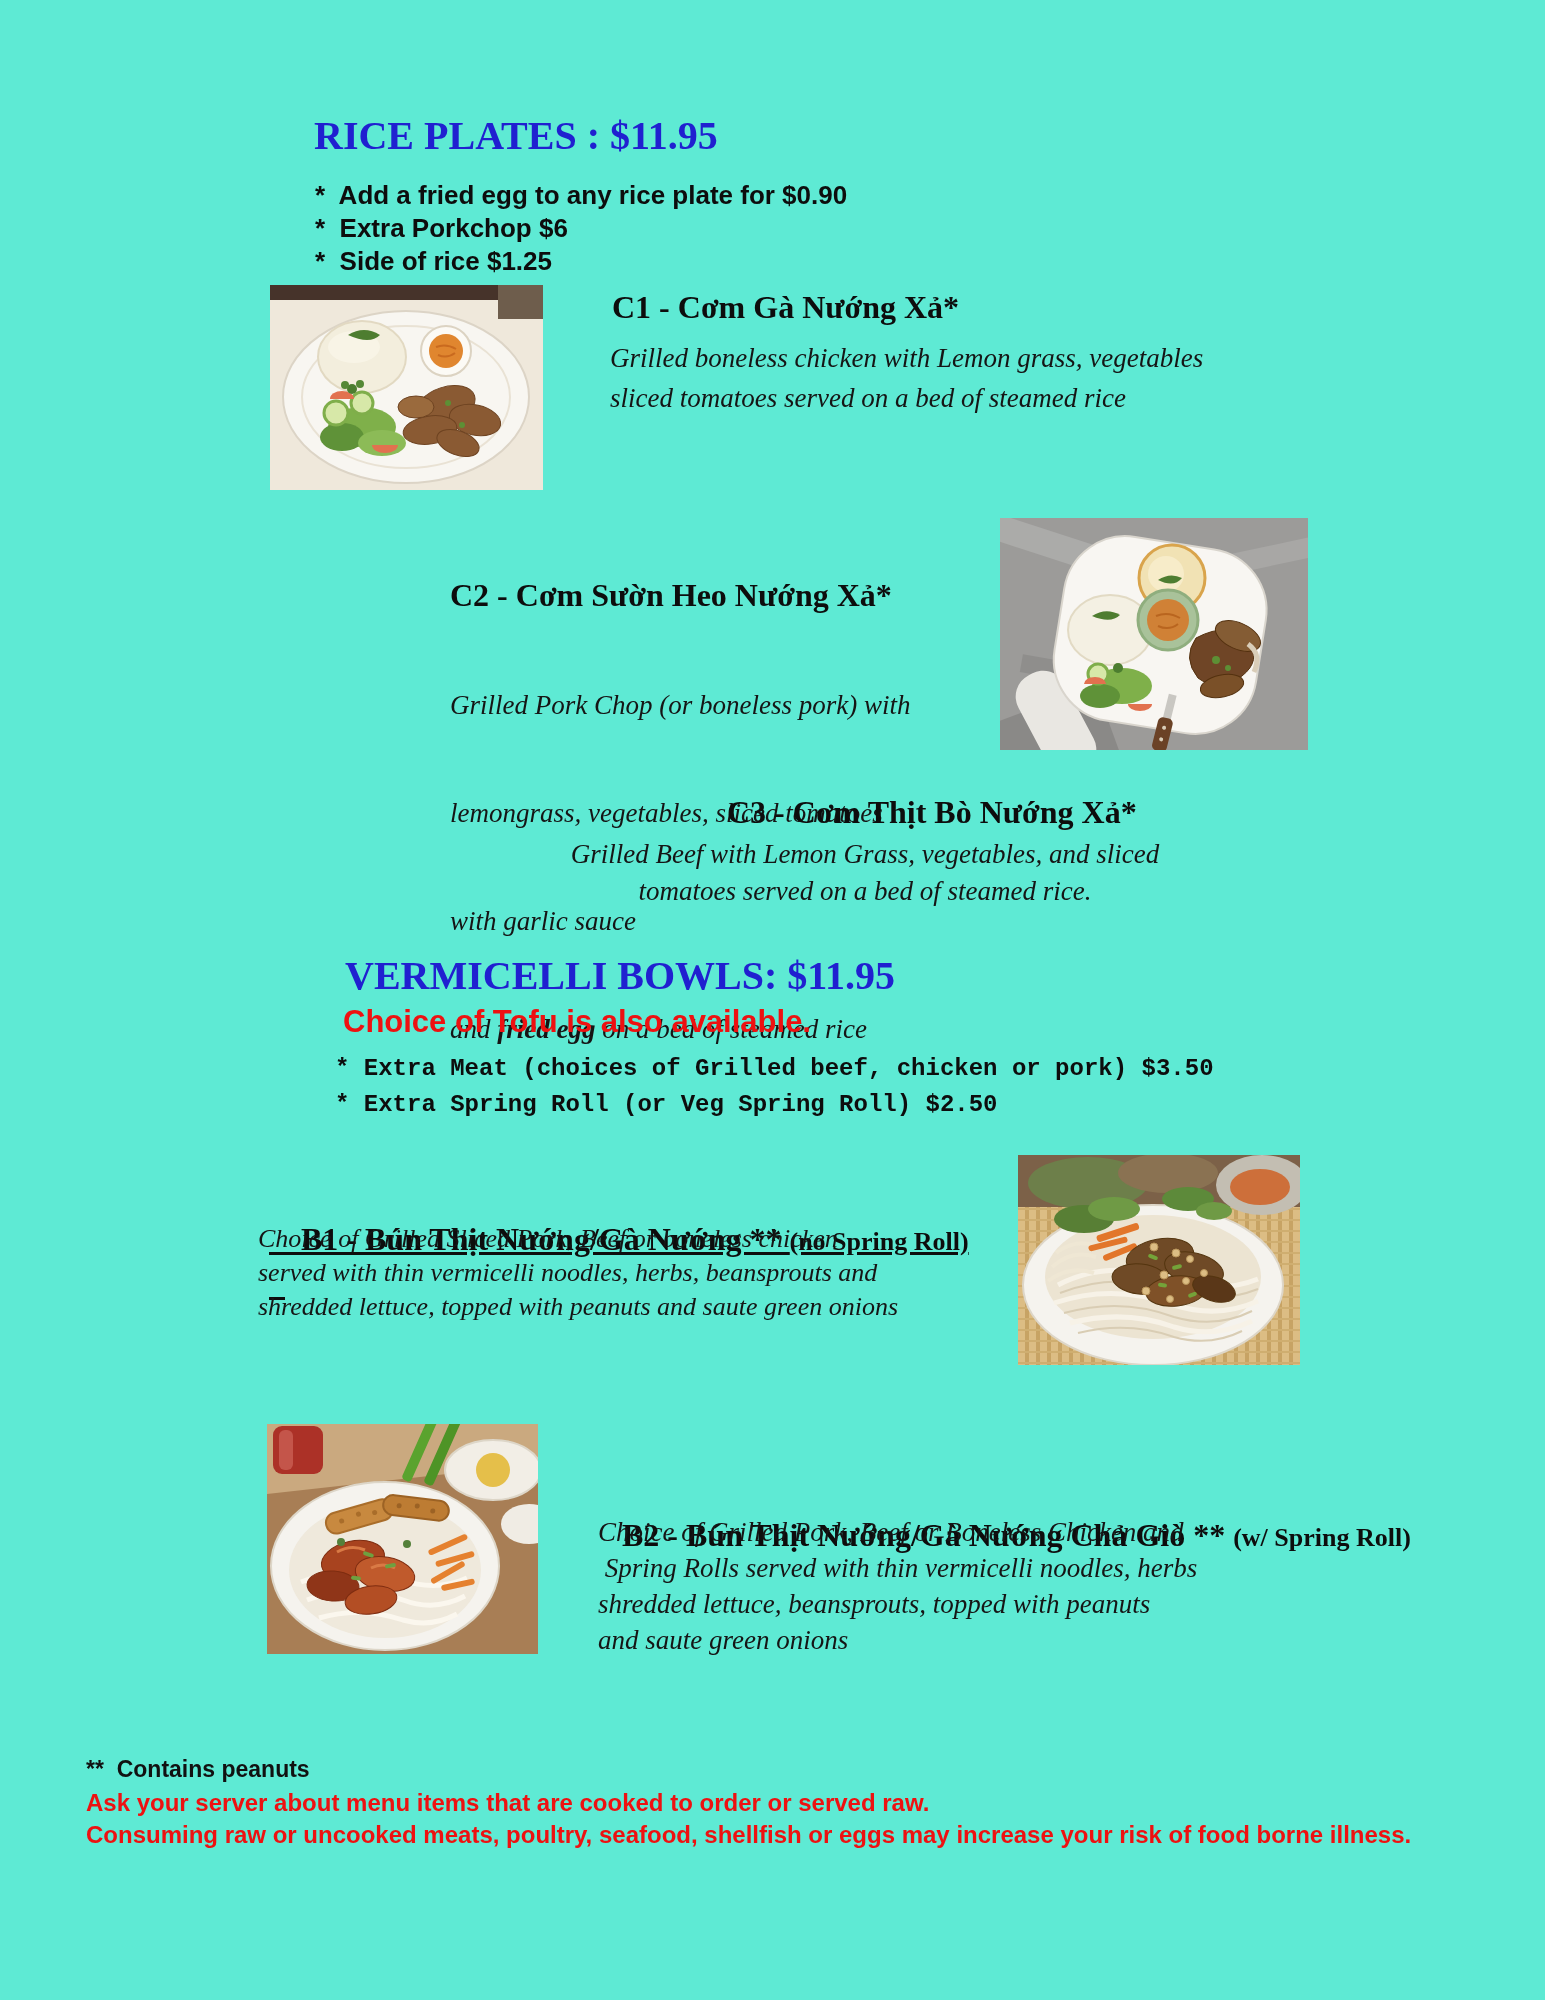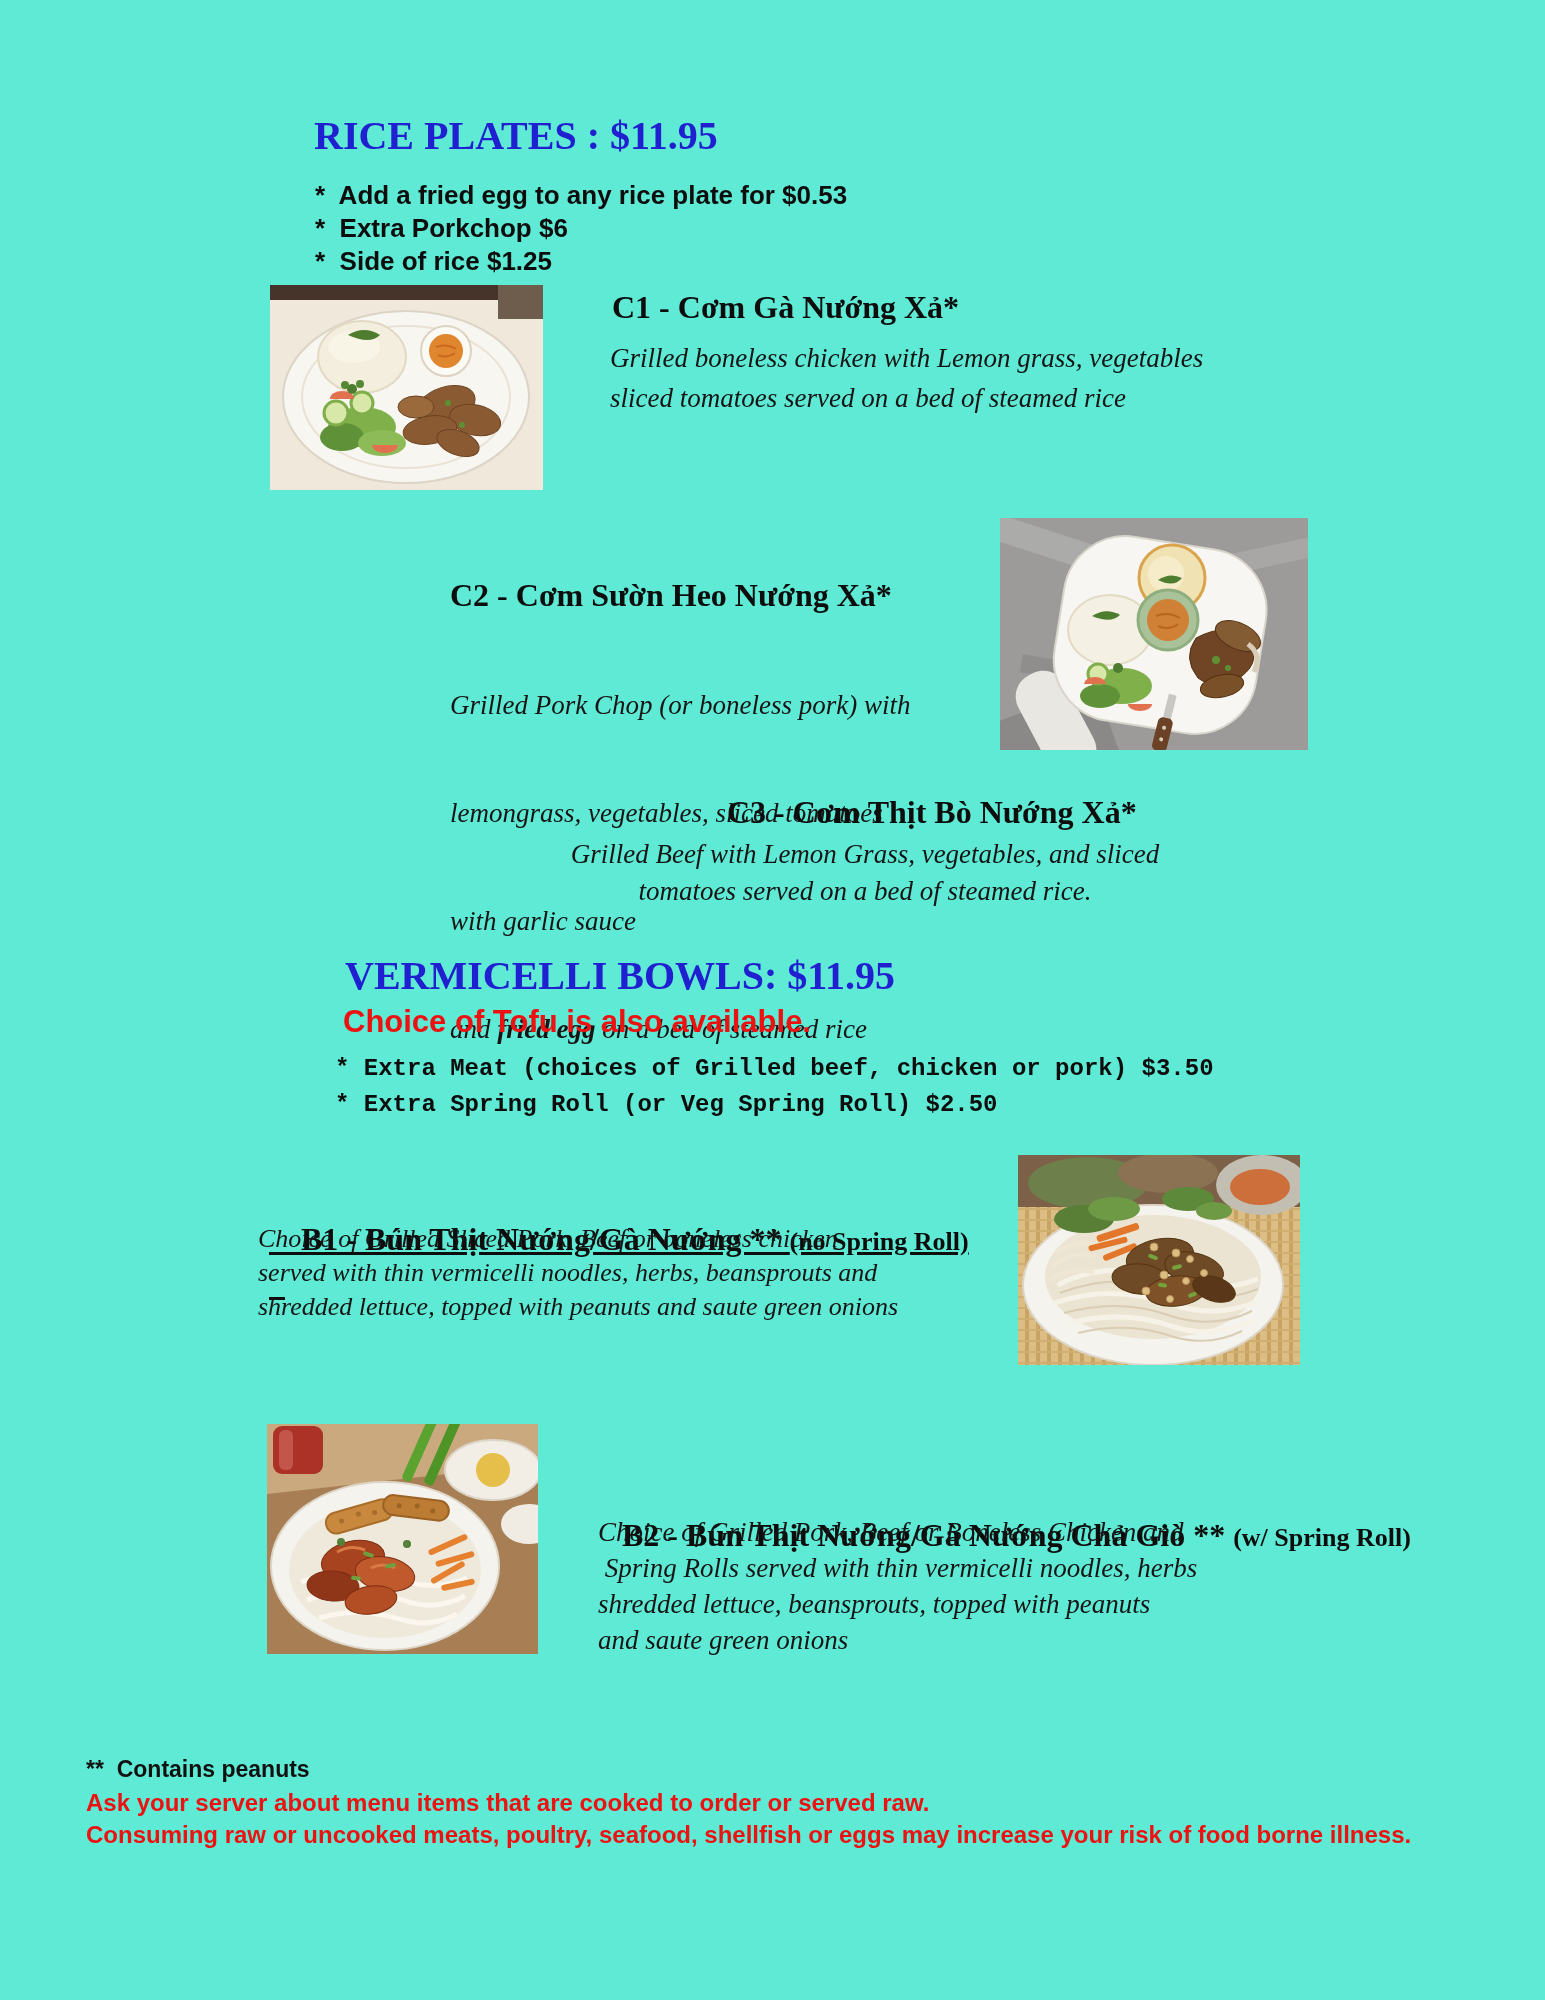--- a/index.html
+++ b/index.html
@@ -75,21 +75,21 @@
     white-space:pre-wrap;
   }
 </style>
 </head>
 <body>
 
 <div class="page">
 
   <div class="abs h-blue" style="left:314px;top:112px;">RICE PLATES : $11.95</div>
 
-  <div class="abs note-b" style="left:315px;top:179px;">*  Add a fried egg to any rice plate for $0.53</div>
+  <div class="abs note-b" style="left:315px;top:179px;">*  Add a fried egg to any rice plate for $0.90</div>
   <div class="abs note-b" style="left:315px;top:212px;">*  Extra Porkchop $6</div>
   <div class="abs note-b" style="left:315px;top:245px;">*  Side of rice $1.25</div>
 
   <div class="photo" style="left:270px;top:285px;width:273px;height:205px;">
     <svg viewBox="0 0 273 205" preserveAspectRatio="none" aria-hidden="true">
       <rect width="273" height="205" fill="#efe8db"></rect>
       <rect width="273" height="15" fill="#46332a"></rect>
       <rect x="228" y="0" width="45" height="34" fill="#6e5d4c"></rect>
       <ellipse cx="136" cy="112" rx="123" ry="86" fill="#f8f6f1" stroke="#dcd4c6" stroke-width="2"></ellipse>
       <ellipse cx="136" cy="112" rx="104" ry="71" fill="none" stroke="#e9e2d4" stroke-width="2"></ellipse>

